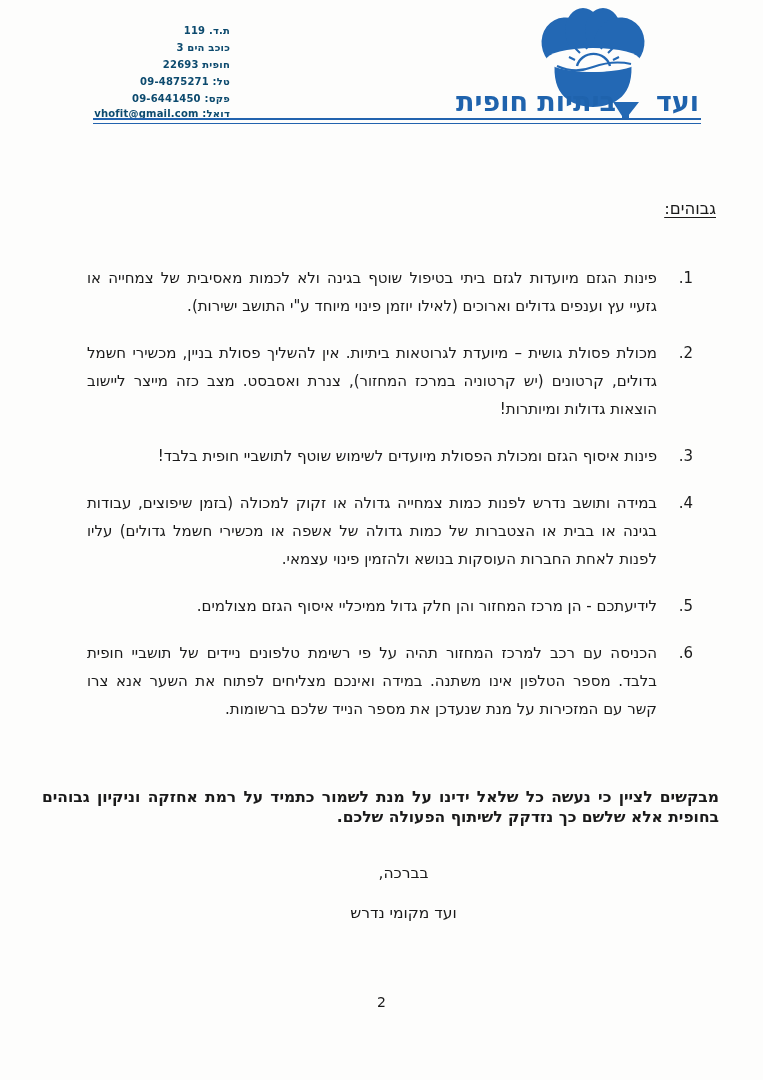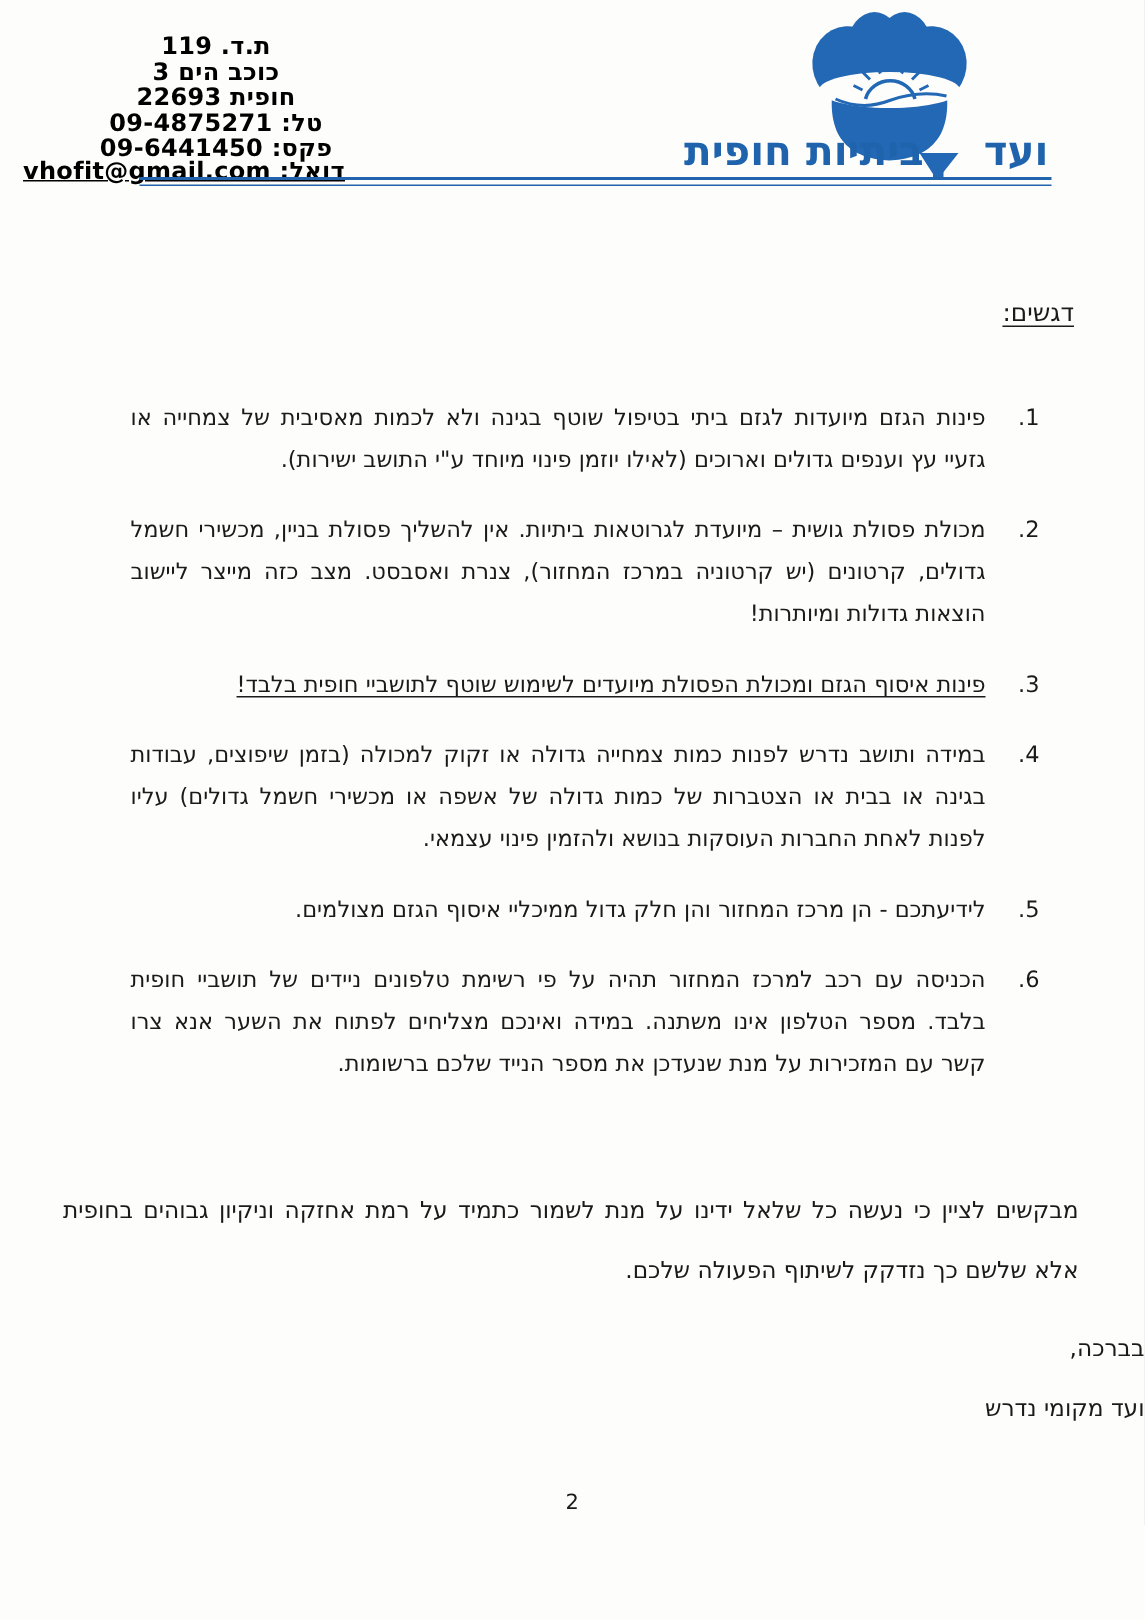--- a/index.html
+++ b/index.html
@@ -8,22 +8,22 @@
     width:763px;height:1080px;
     margin:0 auto;
     background:#fdfdfc;
     font-family:"DejaVu Sans","Liberation Sans",sans-serif;
     color:#1a1a1a;
     overflow:hidden;
   }
   
   .contact{
     position:absolute;top:22px;left:58px;width:172px;
-    direction:rtl;text-align:center;
-    color:#000000;font-size:16px;line-height:17px;font-weight:bold;
+    direction:rtl;text-align:right;
+    color:#0c4a6e;font-size:10px;line-height:17px;font-weight:bold;
     letter-spacing:.2px;
   }
   .contact .line{white-space:nowrap;}
   .contact .email{text-decoration:underline;margin-top:-2px;font-weight:bold;}
   .logo-svg{position:absolute;top:4px;right:104px;width:132px;height:116px;}
   .org-name{
     position:absolute;top:86px;right:64px;
     direction:rtl;display:flex;align-items:baseline;
     column-gap:40px;
     color:#1f63ad;font-size:27px;font-weight:bold;
@@ -39,29 +39,29 @@
     direction:rtl;font-size:16.5px;font-weight:500;
     text-decoration:underline;text-underline-offset:3px;
   }
   .list{
     position:absolute;top:264px;right:70px;width:606px;
     direction:rtl;
   }
   .item{display:flex;margin-bottom:19px;font-size:15px;line-height:28px;}
   .item .num{flex:0 0 36px;}
   .item .txt{flex:1;text-align:justify;}
-  .item .txt.underlined{text-decoration:underline;text-underline-offset:3px;}
+  .item .txt.underlined{text-underline-offset:3px;}
   .note{
     position:absolute;top:787px;right:44px;left:42px;
     direction:rtl;text-align:justify;
-    font-size:15.5px;font-weight:normal;line-height:40px;
+    font-size:15.5px;font-weight:bold;line-height:20px;
   }
   .closing{
-    position:absolute;top:890px;left:44px;right:0;
-    direction:rtl;text-align:right;
+    position:absolute;top:864px;left:44px;right:0;
+    direction:rtl;text-align:center;
     font-size:15.5px;
   }
   .closing .sig-line{margin-bottom:22px;}
   .page-number{
     position:absolute;top:994px;left:0;right:0;
     text-align:center;font-size:14px;
   }
 </style>
 </head>
 <body>
@@ -95,21 +95,21 @@
     <rect x="95" y="110" width="7" height="6" fill="#2368b4"></rect>
   </svg>
 
   <div class="org-name">
     <span>ועד</span>
     <span>ביתיות חופית</span>
   </div>
 
   <div class="header-rule"></div>
 
-  <div class="heading">דגשים:</div>
+  <div class="heading">גבוהים:</div>
 
   <div class="list">
     <div class="item">
       <span class="num">1.</span>
       <span class="txt">פינות הגזם מיועדות לגזם ביתי בטיפול שוטף בגינה ולא לכמות מאסיבית של צמחייה או גזעיי עץ וענפים גדולים וארוכים (לאילו יוזמן פינוי מיוחד ע"י התושב ישירות).</span>
     </div>
     <div class="item">
       <span class="num">2.</span>
       <span class="txt">מכולת פסולת גושית – מיועדת לגרוטאות ביתיות. אין להשליך פסולת בניין, מכשירי חשמל גדולים, קרטונים (יש קרטוניה במרכז המחזור), צנרת ואסבסט. מצב כזה מייצר ליישוב הוצאות גדולות ומיותרות!</span>
     </div>

